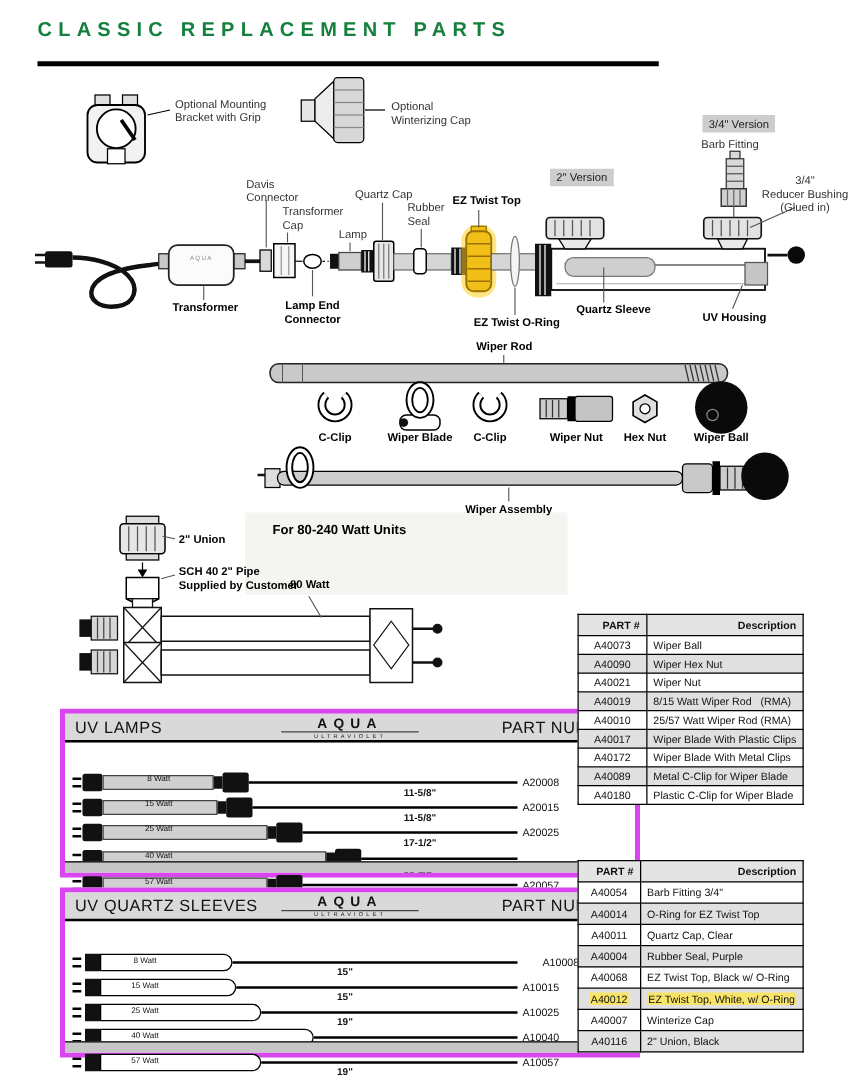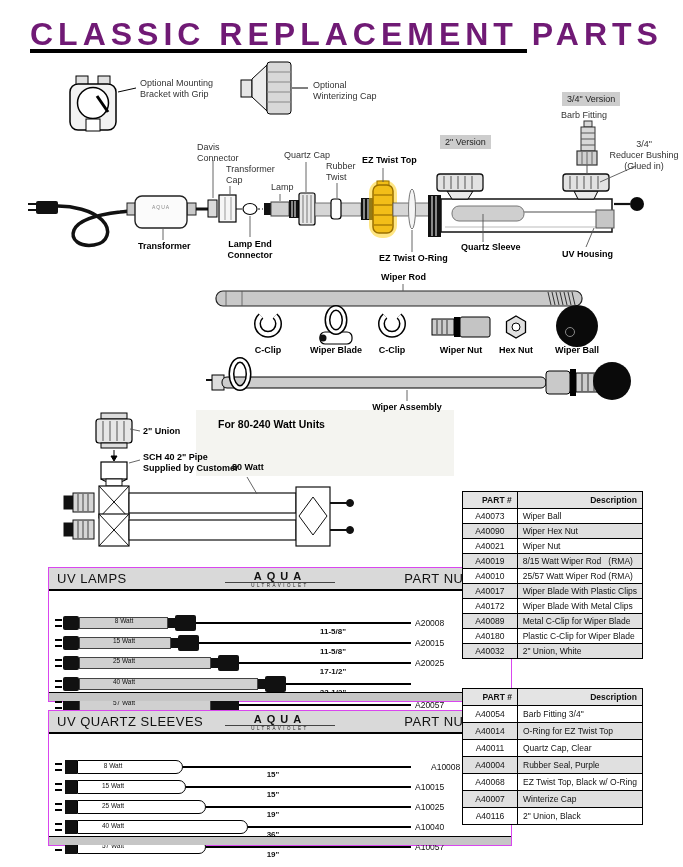--- a/index.html
+++ b/index.html
@@ -1,27 +1,27 @@
 <!DOCTYPE html>
 <html><head>
 <meta charset="utf-8">
 <style>
   html,body{margin:0;padding:0;background:#fff;}
   .page{position:relative;width:683px;height:867px;background:#fff;overflow:hidden;
         font-family:"Liberation Sans",sans-serif;color:#111;}
-  .title{position:absolute;left:30px;top:16px;font-size:32px;font-weight:bold;
-         letter-spacing:5px;white-space:nowrap;color:#701a75;}
+  .title{position:absolute;left:30px;top:16px;font-size:16px;font-weight:bold;
+         letter-spacing:5px;white-space:nowrap;color:#15803d;}
   .title-rule{position:absolute;left:30px;top:49px;width:497px;height:4px;background:#000;}
   svg.art{position:absolute;left:0;top:0;pointer-events:none;}
   .lbl{position:absolute;font-size:9px;line-height:1.2;color:#333;white-space:pre-line;}
   .lbl.b{font-weight:bold;color:#000;}
   .lbl.c{text-align:center;}
   .tag{position:absolute;font-size:9px;color:#222;background:#CDCDCD;padding:2px 5px;white-space:nowrap;}
   
-  .bigtbl{position:absolute;left:48px;width:464px;border:1px solid #d946ef;background:#fff;box-sizing:border-box;}
+  .bigtbl{position:absolute;left:48px;width:464px;border:4px solid #d946ef;background:#fff;box-sizing:border-box;}
   .bigtbl .hdr{position:relative;height:23px;background:#D9D9D9;border-bottom:2px solid #000;
                display:flex;align-items:center;justify-content:space-between;padding:0 8px;box-sizing:border-box;}
   .bigtbl .hdr .ht{font-size:13px;color:#111;letter-spacing:0.5px;}
   .bigtbl .body{position:relative;}
   .bigtbl .foot{position:absolute;left:0;right:0;bottom:0;height:8px;background:#C6C6C6;border-top:1px solid #000;}
   .brand{position:absolute;left:50%;top:2px;transform:translateX(-50%);text-align:center;width:110px;}
   .bname{font-size:11px;font-weight:bold;letter-spacing:5px;line-height:1.1;color:#111;
          border-bottom:1px solid #444;}
   .bsub{font-size:4.5px;letter-spacing:2.5px;color:#222;line-height:1.4;}
   .abs{position:absolute;}
@@ -305,21 +305,21 @@
 Bracket with Grip</div>
   <div class="lbl" style="left:313px;top:80px;">Optional
 Winterizing Cap</div>
   <div class="lbl" style="left:197px;top:142px;">Davis
 Connector</div>
   <div class="lbl" style="left:226px;top:164px;">Transformer
 Cap</div>
   <div class="lbl" style="left:284px;top:150px;">Quartz Cap</div>
   <div class="lbl" style="left:271px;top:182px;">Lamp</div>
   <div class="lbl" style="left:326px;top:161px;">Rubber
-Twist</div>
+Seal</div>
   <div class="lbl b" style="left:362px;top:155px;">EZ Twist Top</div>
   <div class="tag" style="left:440px;top:135px;">2" Version</div>
   <div class="tag" style="left:562px;top:92px;">3/4" Version</div>
   <div class="lbl" style="left:561px;top:110px;">Barb Fitting</div>
   <div class="lbl c" style="left:606px;top:139px;width:76px;">3/4"
 Reducer Bushing
 (Glued in)</div>
   <div class="lbl b" style="left:138px;top:241px;">Transformer</div>
   <div class="lbl" style="left:145px;top:204px;width:32px;text-align:center;font-size:5px;letter-spacing:1px;color:#888;">AQUA</div>
   <div class="lbl b c" style="left:220px;top:239px;width:60px;">Lamp End
@@ -516,24 +516,20 @@
           <td class="c2">Wiper Blade With Metal Clips</td>
         </tr>
       <tr>
           <td class="c1">A40089</td>
           <td class="c2">Metal C-Clip for Wiper Blade</td>
         </tr>
       <tr>
           <td class="c1">A40180</td>
           <td class="c2">Plastic C-Clip for Wiper Blade</td>
         </tr>
-      <tr>
-          <td class="c1">A40032</td>
-          <td class="c2">2" Union, White</td>
-        </tr>
     </tbody>
   </table>
 
   <table class="ptbl t2" style="top:688px;">
     <thead>
       <tr>
         <th>PART #</th>
         <th>Description</th>
       </tr>
     </thead>
@@ -552,20 +548,24 @@
         </tr>
       <tr>
           <td class="c1">A40004</td>
           <td class="c2">Rubber Seal, Purple</td>
         </tr>
       <tr>
           <td class="c1">A40068</td>
           <td class="c2">EZ Twist Top, Black w/ O-Ring</td>
         </tr>
       <tr>
+        <td class="c1"><span class="hlt">A40012</span></td>
+        <td class="c2"><span class="hlt">EZ Twist Top, White, w/ O-Ring</span></td>
+      </tr>
+      <tr>
           <td class="c1">A40007</td>
           <td class="c2">Winterize Cap</td>
         </tr>
       <tr>
           <td class="c1">A40116</td>
           <td class="c2">2" Union, Black</td>
         </tr>
     </tbody>
   </table>
 

